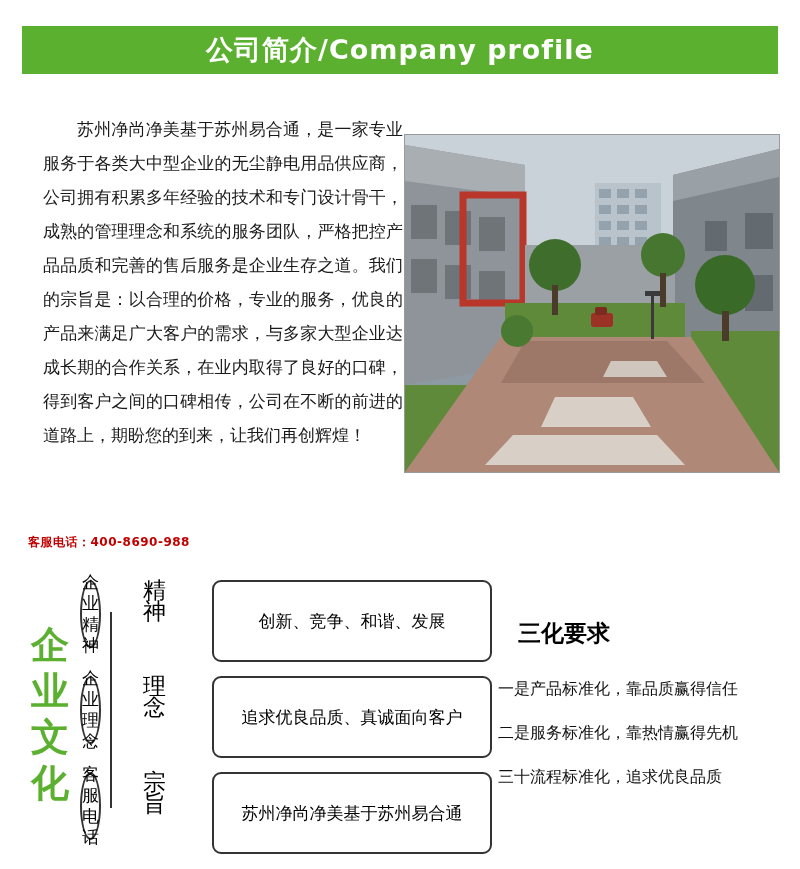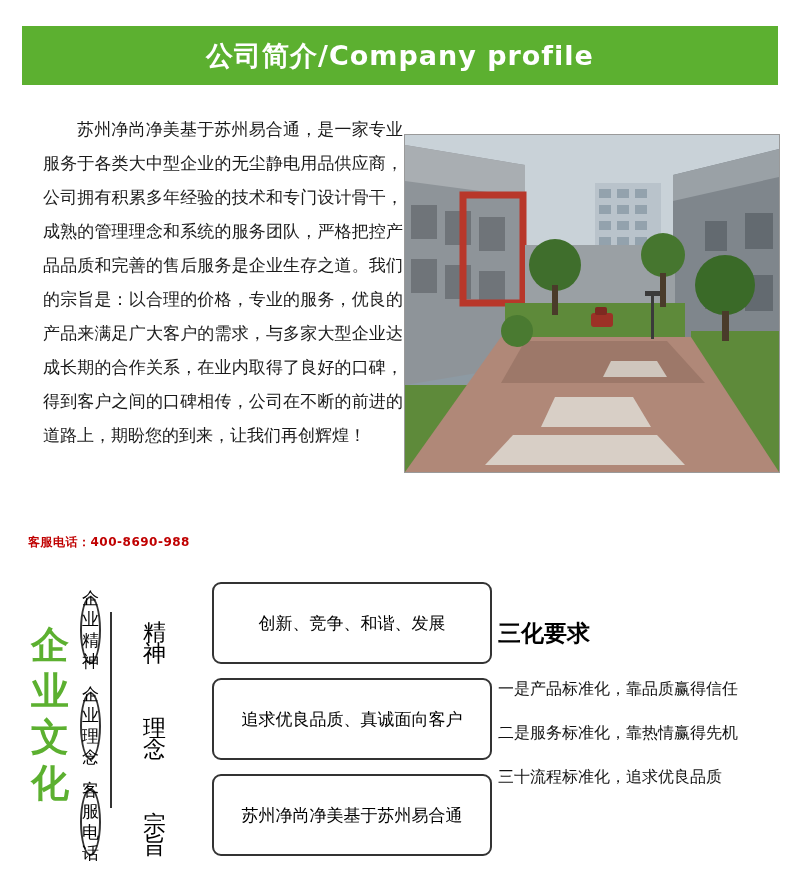--- a/index.html
+++ b/index.html
@@ -15,21 +15,21 @@
     overflow: hidden;
     position: relative;
   }
 
   
   .banner {
     position: absolute;
     left: 22px;
     top: 26px;
     width: 756px;
-    height: 59px;
+    height: 48px;
     background: #5cb030;
     display: flex;
     align-items: center;
     justify-content: center;
   }
   .banner-title {
     color: #ffffff;
     font-size: 27px;
     font-weight: bold;
     letter-spacing: 1px;
@@ -90,21 +90,21 @@
   }
 
   .culture-rows {
     position: absolute;
     left: 80px;
     top: 580px;
     width: 400px;
   }
   .c-row {
     display: flex;
-    align-items: flex-end;
+    align-items: flex-start;
     height: 84px;
     margin-bottom: 12px;
     position: relative;
     gap: 36px;
   }
   .c-oval {
     width: 74px;
     height: 64px;
     border: 2px solid #333;
     border-radius: 50%;
@@ -156,20 +156,21 @@
     left: 498px;
     top: 618px;
     width: 290px;
   }
   .req-title {
     font-size: 23px;
     font-weight: bold;
     color: #000;
     margin-bottom: 18px;
     font-family: Liberation Sans, sans-serif;
+    margin-left: 20px;
   }
   .req-item {
     font-size: 16px;
     line-height: 44px;
     color: #111;
     font-family: "DejaVu Sans", "Liberation Sans", sans-serif;
   }
 </style>
 </head>
 <body>

